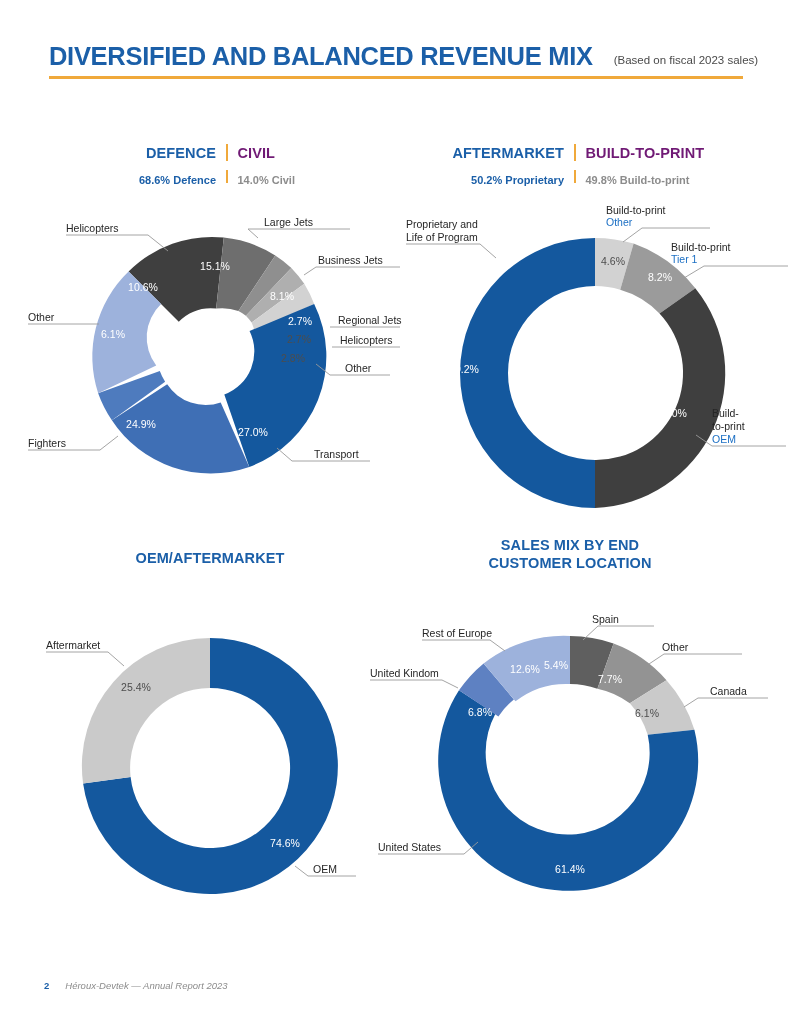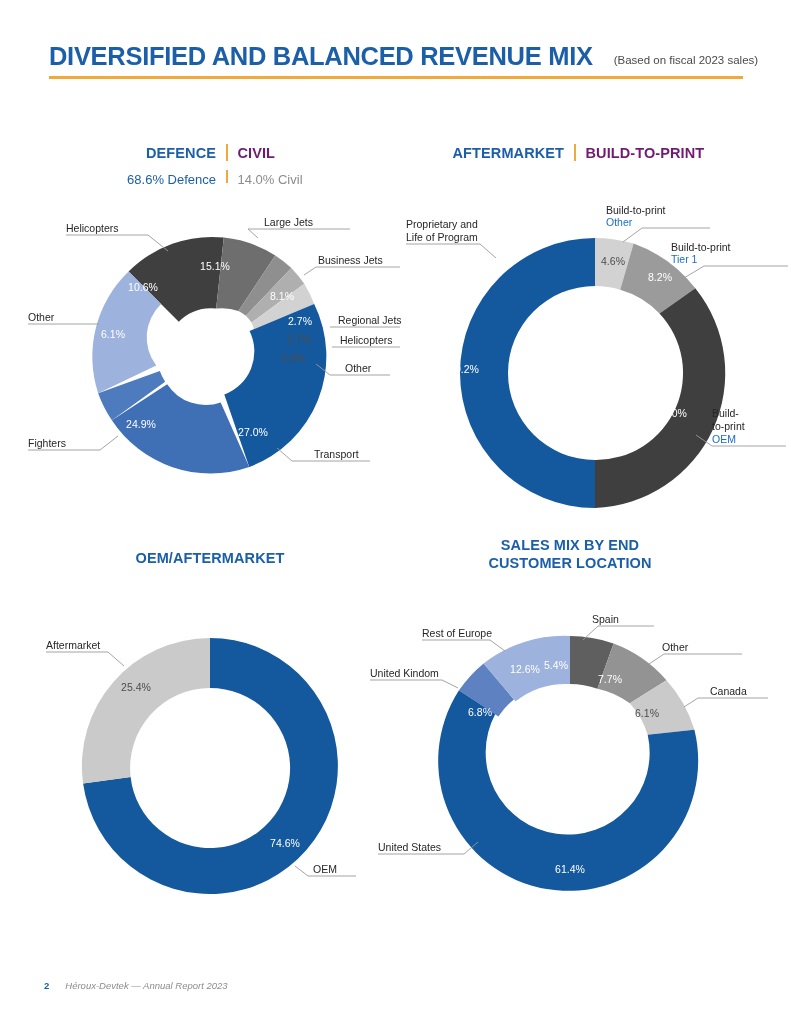--- a/index.html
+++ b/index.html
@@ -26,21 +26,21 @@
     position:absolute;left:0;top:32px;width:694px;height:2.5px;
     background:#F0A93B;
   }
 
   
   .dualhead{position:absolute;}
   .dualhead .row1{display:flex;align-items:center;}
   .dualhead .row2{display:flex;align-items:center;margin-top:8px;}
   .dh-title{font-size:14.5px;font-weight:bold;color:#1B5FA8;letter-spacing:0.1px;white-space:nowrap;}
   .dh-title.right{color:#701a75;}
-  .dh-sub{font-size:13px;font-weight:normal;color:#1B5FA8;white-space:nowrap;}
+  .dh-sub{font-size:11px;font-weight:bold;color:#1B5FA8;white-space:nowrap;}
   .dh-sub.grey{color:#8c8c8c;}
   .dh-divider{
     width:1.5px;background:#F0A93B;align-self:stretch;
   }
   .cellA{text-align:right;}
   .cellB{text-align:left;}
 
   
   .chart-title{
     position:absolute;text-align:center;
@@ -104,20 +104,29 @@
   </div>
 
   <div class="dualhead" style="left:446px;top:144px;width:300px;">
     <div class="row1">
       <div class="cellA" style="width:118px;">
         <span class="dh-title">AFTERMARKET</span>
       </div>
       <div class="dh-divider" style="height:17px;margin:0 10px;"></div>
       <div class="cellB">
         <span class="dh-title right">BUILD-TO-PRINT</span>
+      </div>
+    </div>
+    <div class="row2">
+      <div class="cellA" style="width:118px;">
+        <span class="dh-sub">50.2% Proprietary</span>
+      </div>
+      <div class="dh-divider" style="height:13px;margin:0 10px;"></div>
+      <div class="cellB">
+        <span class="dh-sub grey">49.8% Build-to-print</span>
       </div>
     </div>
   </div>
 
   <div class="chart" style="left:0px;top:205px;">
     <svg width="440" height="300" viewBox="0 0 440 300">
       <g>
 
         <path d="M 212 32 A 118 118 0 0 1 303.4 75.3 L 247.8 120.1 A 46 46 0 0 0 212 103 Z" fill="#3F3F3F" transform="rotate(-45 212 150)"></path>
 

